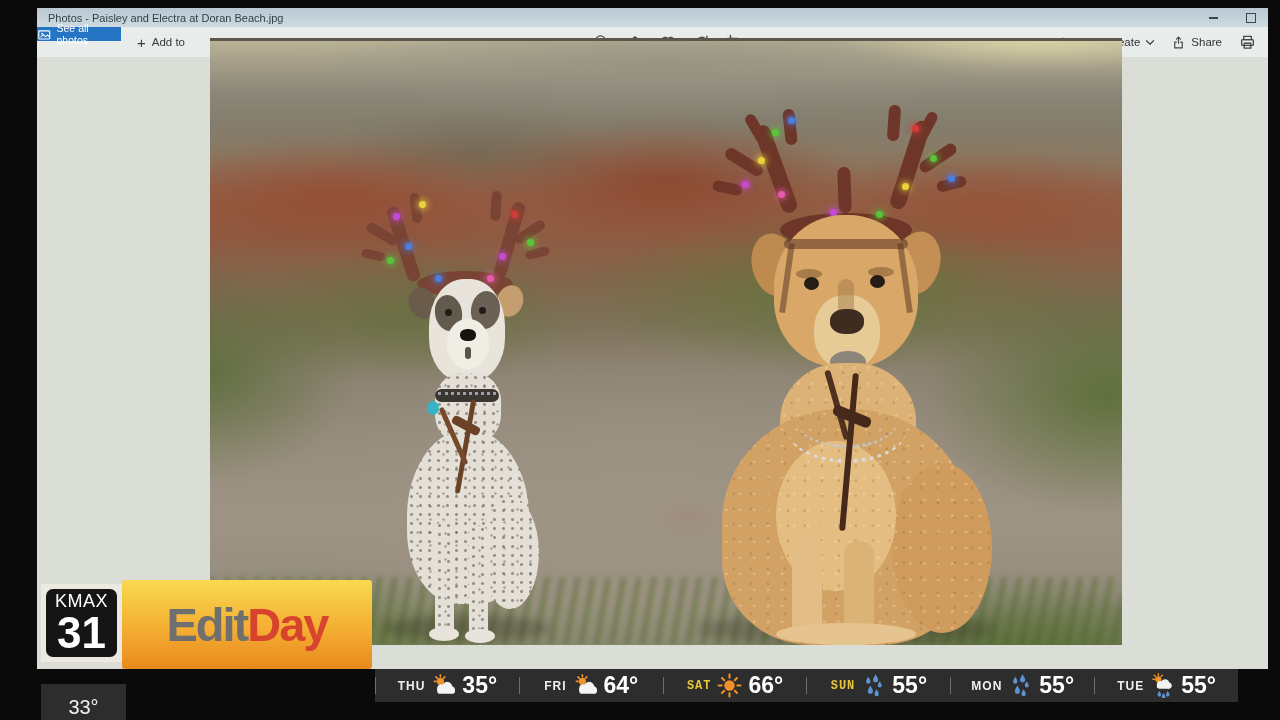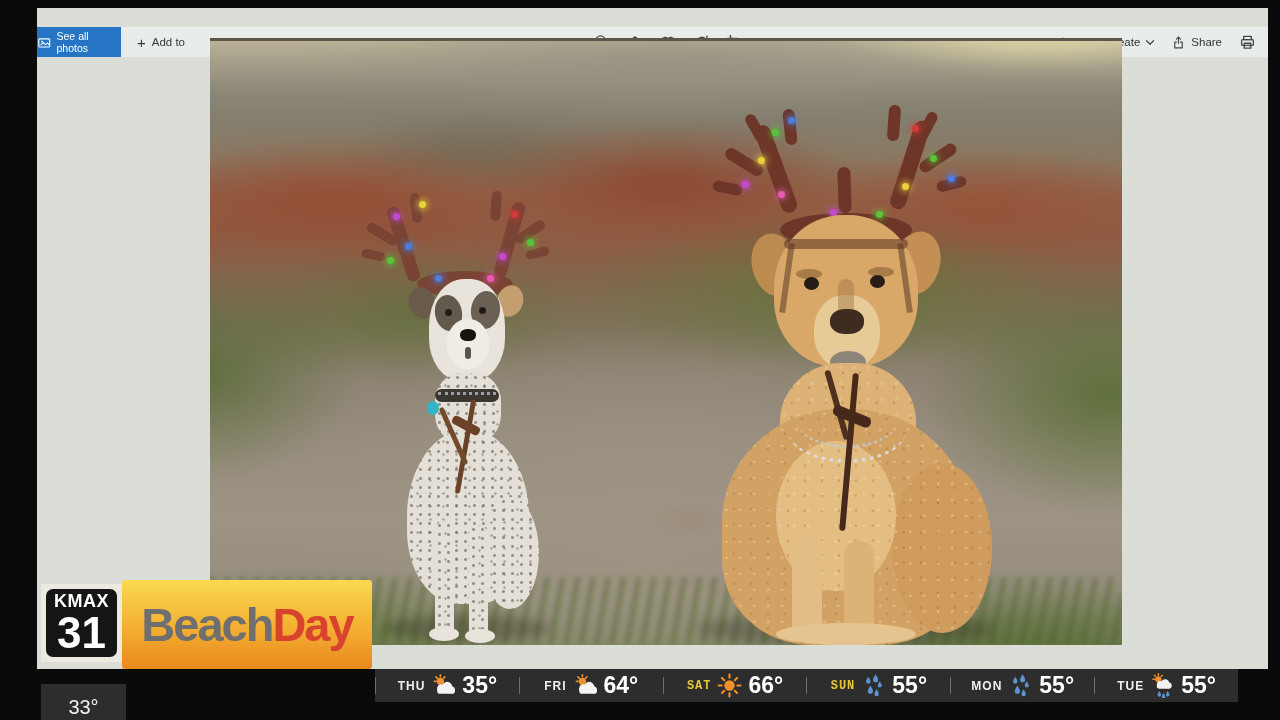--- a/index.html
+++ b/index.html
@@ -7,21 +7,21 @@
          font-family:"Liberation Sans",sans-serif;}
   
   .window{position:absolute;left:37px;top:8px;width:1231px;height:661px;background:#dbded6;}
   .titlebar{position:absolute;left:0;top:0;right:0;height:19px;
             background:linear-gradient(180deg,#b9c8d3,#cdd9df);display:flex;align-items:center;}
   .title-text{font-size:11px;color:#33414b;padding-left:11px;white-space:nowrap;}
   .win-controls{position:absolute;right:8px;top:0;height:19px;display:flex;align-items:center;gap:20px;}
   .min-glyph{width:9px;height:2px;background:#3c464d;}
   .max-glyph{width:8px;height:8px;border:1.5px solid #3c464d;background:transparent;}
   .toolbar{position:absolute;left:0;top:19px;right:0;height:30px;background:#e8eceb;}
-  .btn-see-all{position:absolute;left:0;top:0;height:30px;width:84px;background:#2575c4;color:#fff;
+  .btn-see-all{position:absolute;left:0;top:0;height:14px;width:84px;background:#2575c4;color:#fff;
                display:flex;align-items:center;justify-content:center;gap:5px;font-size:10.5px;cursor:pointer;}
   .btn-addto{position:absolute;left:92px;top:0;height:30px;display:flex;align-items:center;gap:6px;
              font-size:11.5px;color:#3a3a3a;padding:0 8px;cursor:pointer;}
   .plus{font-size:15px;color:#3a3a3a;line-height:1;}
   .tb-center{position:absolute;left:556px;top:0;height:30px;display:flex;align-items:center;gap:15px;}
   .tb-right{position:absolute;right:12px;top:0;height:30px;display:flex;align-items:center;gap:16px;}
   .tb-ic{width:18px;height:18px;display:flex;align-items:center;justify-content:center;cursor:pointer;}
   .tb-label{display:flex;align-items:center;gap:5px;font-size:11.5px;color:#333;cursor:pointer;}
   svg.ic{stroke:#474747;fill:none;stroke-width:1.4;stroke-linecap:round;stroke-linejoin:round;}
   
@@ -57,21 +57,21 @@
                         radial-gradient(rgba(88,80,68,.38) 1px, transparent 1.5px);
        background-size:9px 9px,13px 13px;background-position:0 0,4px 6px;}
   .curl{background-image:radial-gradient(circle 3px at 30% 30%, rgba(255,236,200,.30) 0 40%, transparent 55%),
                          radial-gradient(circle 3px at 70% 65%, rgba(120,75,30,.22) 0 40%, transparent 55%);
         background-size:14px 16px,17px 15px;}
   
   .kmax-badge{position:absolute;left:41px;top:584px;width:81px;height:78px;background:#ece9e1;
               display:flex;align-items:center;justify-content:center;z-index:12;}
   .kmax-inner{width:71px;height:68px;background:#151515;border-radius:7px;color:#fff;
               display:flex;flex-direction:column;align-items:center;justify-content:center;line-height:1;}
-  .kmax-call{font-size:18px;font-weight:700;letter-spacing:.5px;}
+  .kmax-call{font-size:18px;font-weight:400;letter-spacing:.5px;}
   .kmax-ch{font-size:44px;font-weight:800;margin-top:1px;}
   .goodday{position:absolute;left:122px;top:580px;width:250px;height:89px;z-index:11;border-radius:3px;
            background:linear-gradient(180deg,#f9d94f 0%,#f4ae32 55%,#e8891d 100%);
            display:flex;align-items:center;justify-content:center;}
   .gd-text{font-size:47px;font-weight:700;letter-spacing:-2px;line-height:1;}
   .gd-good{color:#6f6f6f;}
   .gd-day{color:#d8432e;}
   .temp-box{position:absolute;left:41px;top:684px;width:85px;height:47px;background:#2d2d2d;z-index:11;
             display:flex;align-items:center;justify-content:center;color:#f2f2f2;font-size:20px;}
   .loc-box{position:absolute;left:126px;top:669px;width:246px;height:33px;background:#2d4f92;z-index:11;
@@ -84,20 +84,31 @@
   .ftemp{font-size:23px;font-weight:600;color:#fff;}
   .fsep{width:1px;height:17px;background:#6e6e6e;align-self:center;}
 </style>
 </head>
 <body>
 
 <div class="stage">
 
   <div class="window">
 
+    <div class="titlebar">
+      <span class="title-text">Photos - Paisley and Electra at Doran Beach.jpg</span>
+      <div class="win-controls">
+        <span class="tb-ic">
+            <span class="min-glyph"></span>
+          </span>
+        <span class="tb-ic">
+            <span class="max-glyph"></span>
+          </span>
+      </div>
+    </div>
 
     <div class="toolbar">
       <div class="btn-see-all">
         <svg width="15" height="15" viewBox="0 0 16 16">
           <rect x="2" y="4" width="12" height="9" rx="1" fill="none" stroke="#fff" stroke-width="1.2"></rect>
           <circle cx="5.5" cy="7" r="1" fill="#fff"></circle>
           <path d="M4 11 l3-3 2.5 2.5 2-2 2.5 2.5" fill="none" stroke="#fff" stroke-width="1.2"></path>
         </svg>
         <span>See all photos</span>
       </div>
@@ -273,21 +284,21 @@
   </div>
 
   <div class="kmax-badge">
     <div class="kmax-inner">
       <span class="kmax-call">KMAX</span>
       <span class="kmax-ch">31</span>
     </div>
   </div>
 
   <div class="goodday">
-    <span class="gd-text"><span class="gd-good">Beach</span><span class="gd-day">Day</span></span>
+    <span class="gd-text"><span class="gd-good">Edit</span><span class="gd-day">Day</span></span>
   </div>
 
   <div class="temp-box">33°</div>
 
   <div class="ticker">
     <span class="fsep"></span>
     <div class="fcell">
       <span class="fday">THU</span>
       <svg width="25" height="25" viewBox="0 0 24 24">
         <circle cx="9" cy="8" r="3.5" fill="#f0922a"></circle>

